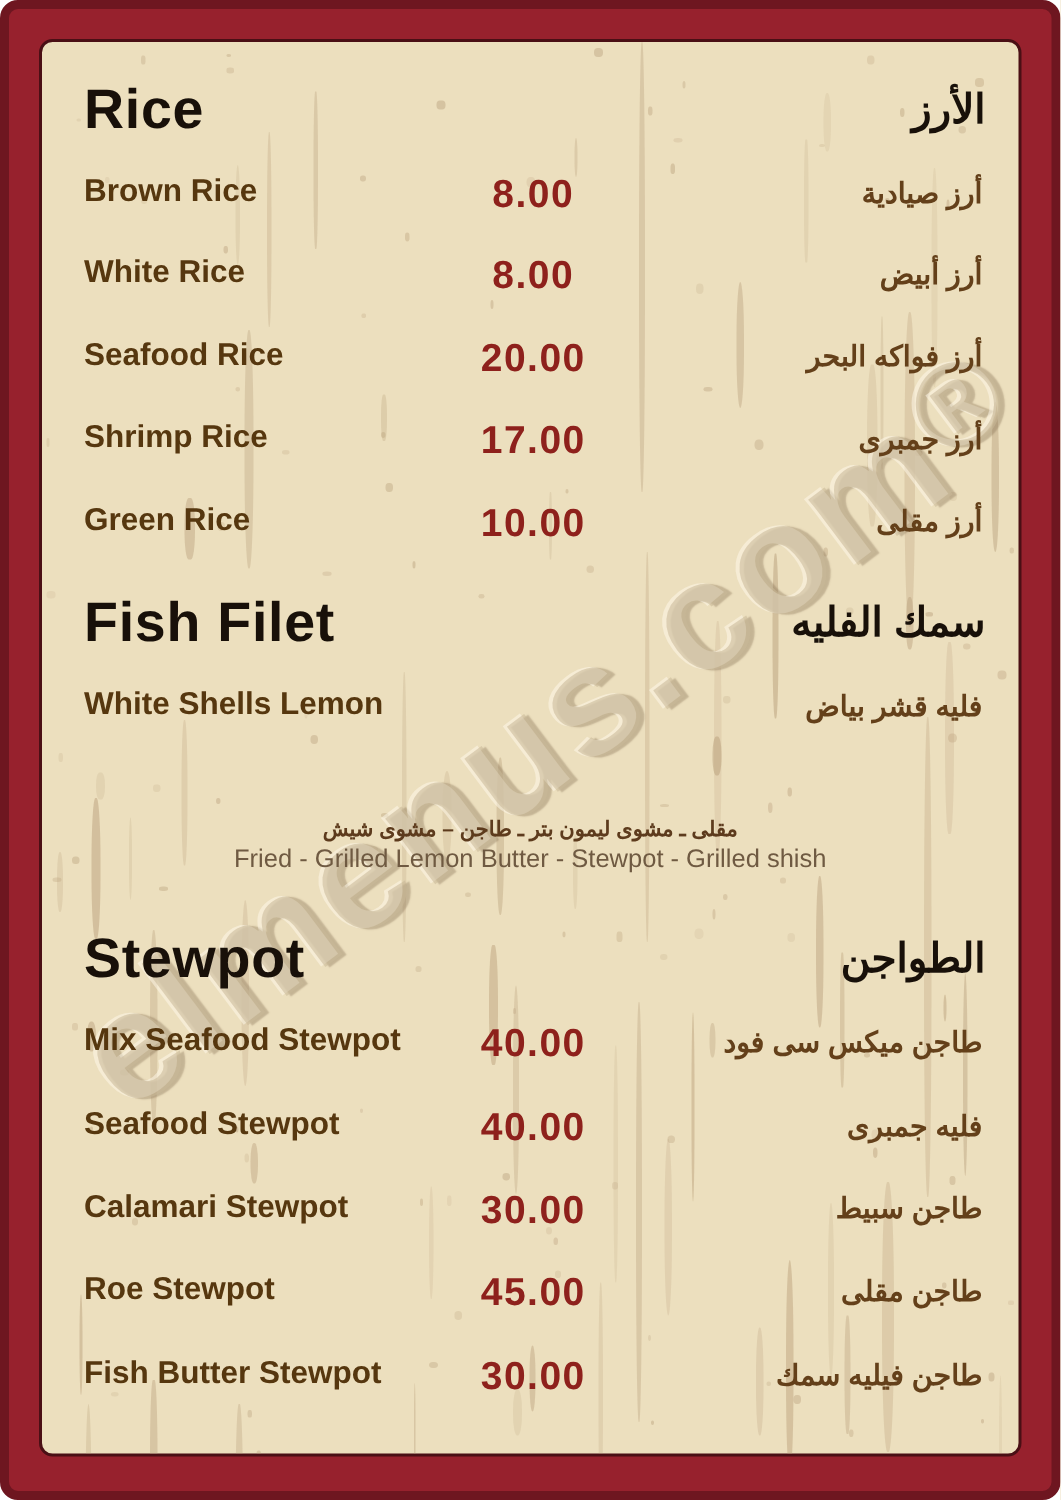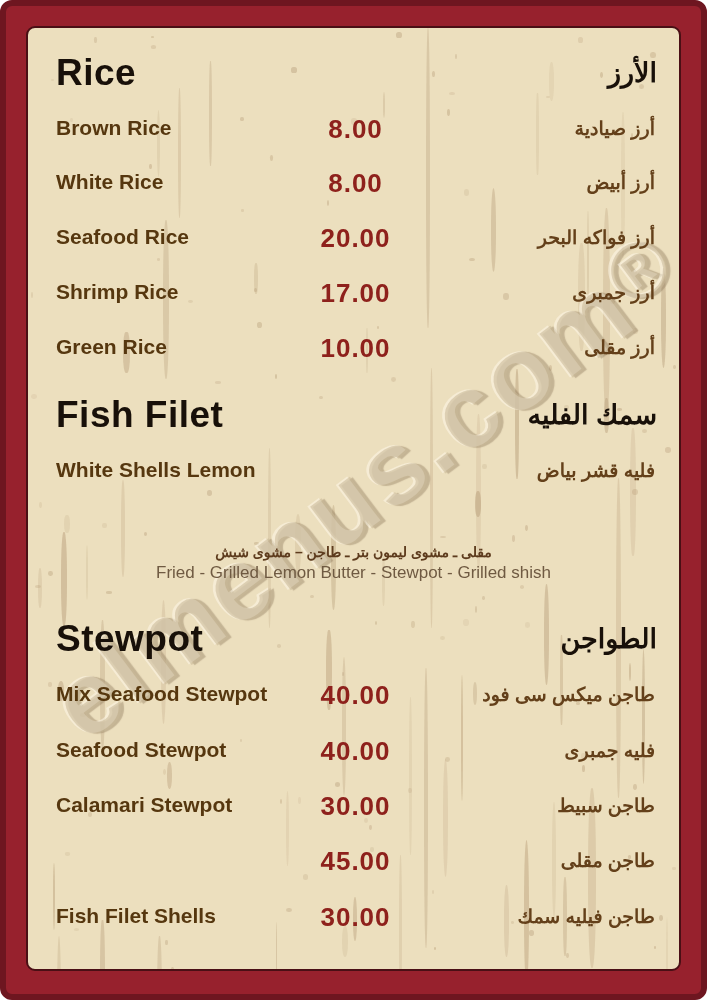--- a/index.html
+++ b/index.html
@@ -289,24 +289,25 @@
         <span class="name-en">Seafood Stewpot</span>
         <span class="price">40.00</span>
         <span class="name-ar" dir="rtl">فليه جمبرى</span>
       </div>
       <div class="row" style="top:765px">
         <span class="name-en">Calamari Stewpot</span>
         <span class="price">30.00</span>
         <span class="name-ar" dir="rtl">طاجن سبيط</span>
       </div>
       <div class="row" style="top:820px">
+        <span class="name-en">Roe Stewpot</span>
         <span class="price">45.00</span>
         <span class="name-ar" dir="rtl">طاجن مقلى</span>
       </div>
       <div class="row" style="top:876px">
-        <span class="name-en">Fish Filet Shells</span>
+        <span class="name-en">Fish Butter Stewpot</span>
         <span class="price">30.00</span>
         <span class="name-ar" dir="rtl">طاجن فيليه سمك</span>
       </div>
 
     </div>
   </div>
 </div>
 
 </body></html>

